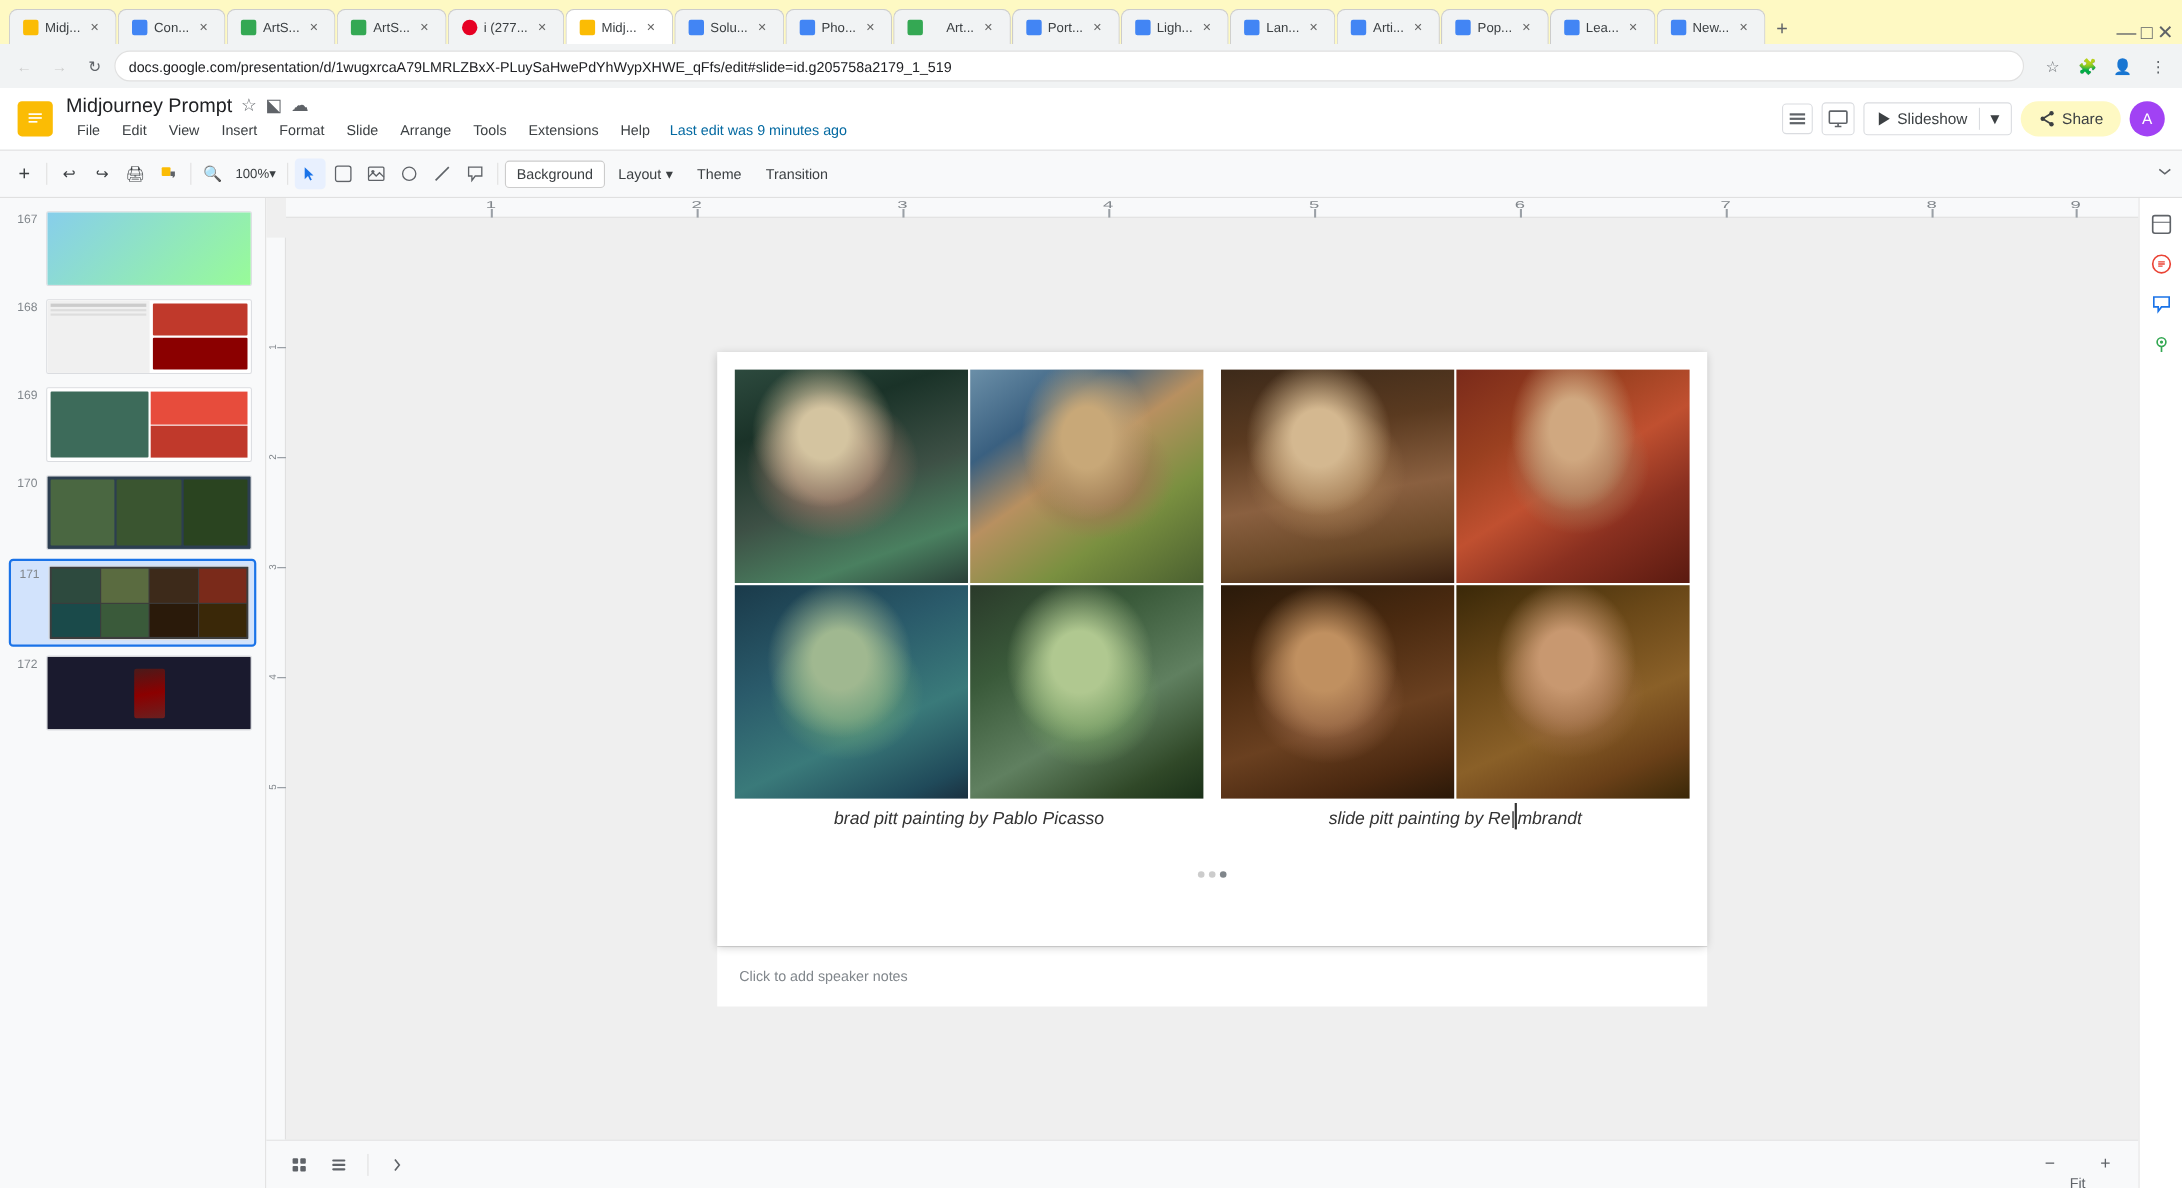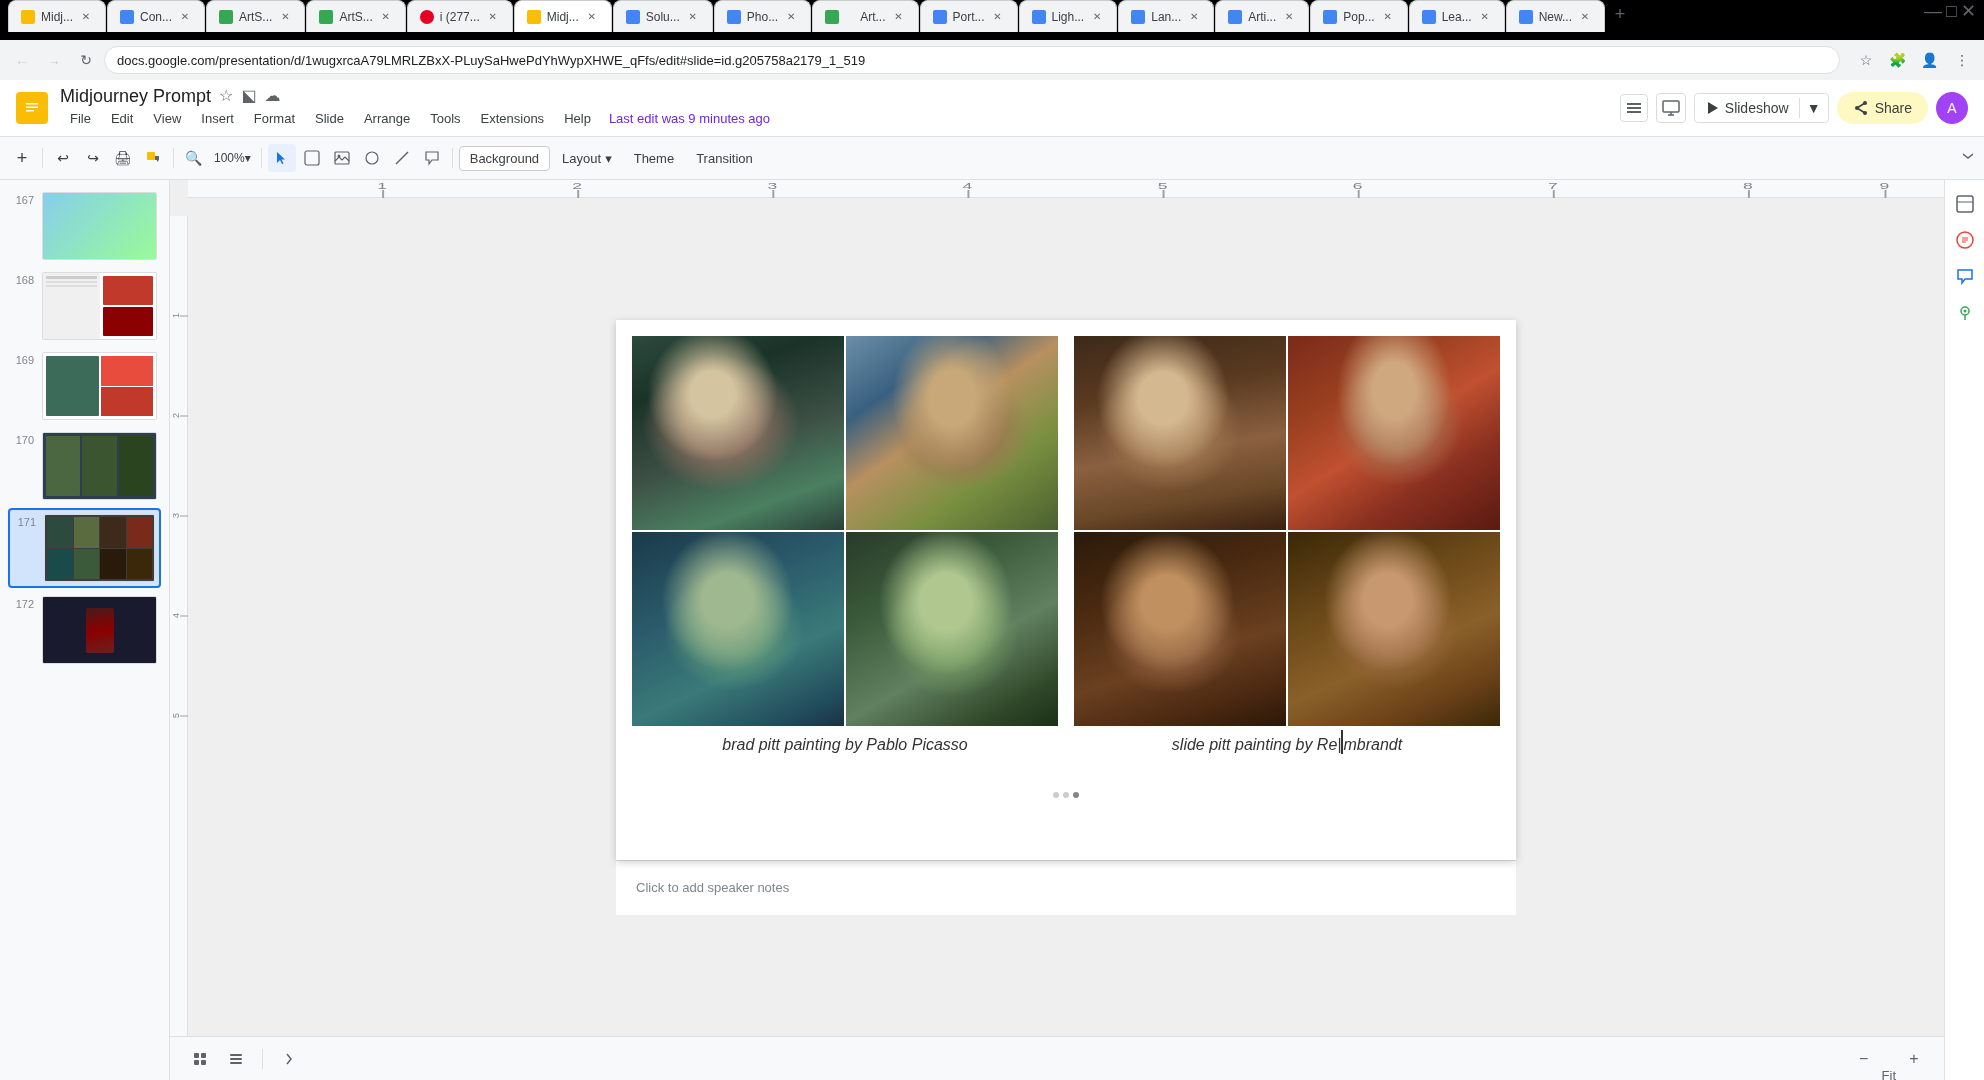--- a/index.html
+++ b/index.html
@@ -1,20 +1,20 @@
 <!DOCTYPE html>
 <html><head>
   <meta charset="utf-8">
   <style>
     * { box-sizing: border-box; margin: 0; padding: 0; }
     body { font-family: 'Arial', sans-serif; background: #f1f3f4; overflow: hidden; width: 1984px; height: 1080px; }
 
     
     .browser-chrome { background: #f1f3f4; height: 80px; display: flex; flex-direction: column; }
-    .tab-bar { display: flex; align-items: flex-start; height: 40px; background: #000000; padding-left: 8px; gap: 1px; }
+    .tab-bar { display: flex; align-items: flex-end; height: 40px; background: #fef9c3; padding-left: 8px; gap: 1px; }
     .tab { display: flex; align-items: center; height: 32px; padding: 0 12px; border-radius: 8px 8px 0 0; background: #f1f3f4; font-size: 12px; color: #3c4043; max-width: 160px; gap: 6px; cursor: pointer; border: 1px solid #ccc; border-bottom: none; white-space: nowrap; overflow: hidden; }
     .tab.active { background: #fff; z-index: 2; }
     .tab-favicon { width: 14px; height: 14px; background: #4285f4; border-radius: 2px; flex-shrink: 0; }
     .tab-favicon.google-slides { background: #fbbc04; }
     .tab-favicon.pinterest { background: #e60023; border-radius: 50%; }
     .tab-close { margin-left: auto; width: 14px; height: 14px; border-radius: 50%; display: flex; align-items: center; justify-content: center; font-size: 10px; color: #666; flex-shrink: 0; }
     .new-tab-btn { width: 28px; height: 28px; display: flex; align-items: center; justify-content: center; border-radius: 50%; font-size: 18px; color: #5f6368; cursor: pointer; }
 
     .nav-bar { display: flex; align-items: center; height: 40px; background: #f1f3f4; padding: 0 8px; gap: 4px; }
     .nav-btn { width: 28px; height: 28px; border-radius: 50%; display: flex; align-items: center; justify-content: center; color: #5f6368; cursor: pointer; font-size: 14px; }
@@ -26,38 +26,38 @@
     
     .app-container { height: calc(1080px - 80px); display: flex; flex-direction: column; background: #fff; }
 
     
     .title-bar { display: flex; align-items: center; height: 56px; padding: 0 16px; background: #fff; gap: 12px; }
     .app-logo { width: 32px; height: 32px; background: #fbbc04; border-radius: 4px; display: flex; align-items: center; justify-content: center; color: #fff; font-weight: bold; font-size: 14px; flex-shrink: 0; }
     .doc-title { font-size: 18px; color: #202124; font-weight: 500; }
     .doc-icon { color: #5f6368; font-size: 16px; cursor: pointer; }
     .menu-bar { display: flex; align-items: center; gap: 0; }
     .menu-item { padding: 4px 10px; font-size: 13px; color: #3c4043; cursor: pointer; border-radius: 4px; }
-    .last-edit { font-size: 13px; color: #6d28d9; margin-left: 8px; }
+    .last-edit { font-size: 13px; color: #0369a1; margin-left: 8px; }
     .title-bar-right { margin-left: auto; display: flex; align-items: center; gap: 8px; }
     .slideshow-btn { display: flex; align-items: center; gap: 4px; font-size: 14px; color: #3c4043; cursor: pointer; padding: 6px 10px; border-radius: 4px; }
     .share-btn { display: flex; align-items: center; gap: 6px; background: #fef9c3; color: #3c4043; border-radius: 20px; padding: 8px 16px; font-size: 14px; font-weight: 500; cursor: pointer; }
     .avatar { width: 32px; height: 32px; border-radius: 50%; background: #a142f4; color: #fff; display: flex; align-items: center; justify-content: center; font-size: 14px; font-weight: 500; }
 
     
     .toolbar { display: flex; align-items: center; height: 44px; padding: 0 8px; background: #f8f9fa; border-top: 1px solid #e0e0e0; border-bottom: 1px solid #e0e0e0; gap: 2px; }
     .toolbar-btn { display: flex; align-items: center; justify-content: center; height: 28px; min-width: 28px; padding: 0 4px; border-radius: 4px; color: #3c4043; cursor: pointer; font-size: 14px; }
     .toolbar-divider { width: 1px; height: 20px; background: #e0e0e0; margin: 0 4px; }
     .bg-btn { display: flex; align-items: center; gap: 4px; padding: 4px 10px; border-radius: 4px; font-size: 13px; color: #3c4043; cursor: pointer; border: 1px solid #ccc; background: #fff; }
     .layout-btn, .theme-btn, .transition-btn { display: flex; align-items: center; gap: 4px; padding: 4px 10px; border-radius: 4px; font-size: 13px; color: #3c4043; cursor: pointer; }
 
     
     .main-area { display: flex; flex: 1; overflow: hidden; }
 
     
-    .slide-panel { width: 170px; background: #f8f9fa; border-right: 1px solid #e0e0e0; overflow-y: auto; padding: 8px; display: flex; flex-direction: column; gap: 4px; }
+    .slide-panel { width: 242px; background: #f8f9fa; border-right: 1px solid #e0e0e0; overflow-y: auto; padding: 8px; display: flex; flex-direction: column; gap: 4px; }
     .slide-item { display: flex; gap: 8px; align-items: flex-start; padding: 4px; border-radius: 4px; cursor: pointer; }
     .slide-item.active { background: #d2e3fc; border: 2px solid #1a73e8; border-radius: 4px; }
     .slide-number { font-size: 11px; color: #80868b; width: 22px; text-align: right; margin-top: 2px; flex-shrink: 0; }
     .slide-thumb { flex: 1; background: #fff; border: 1px solid #dadce0; border-radius: 2px; height: 68px; overflow: hidden; display: flex; align-items: center; justify-content: center; }
 
     
     .thumb-167 { background: linear-gradient(135deg, #87ceeb 0%, #98fb98 100%); width: 100%; height: 100%; }
 
     
     .canvas-area { flex: 1; background: #efefef; display: flex; flex-direction: column; overflow: hidden; position: relative; }

